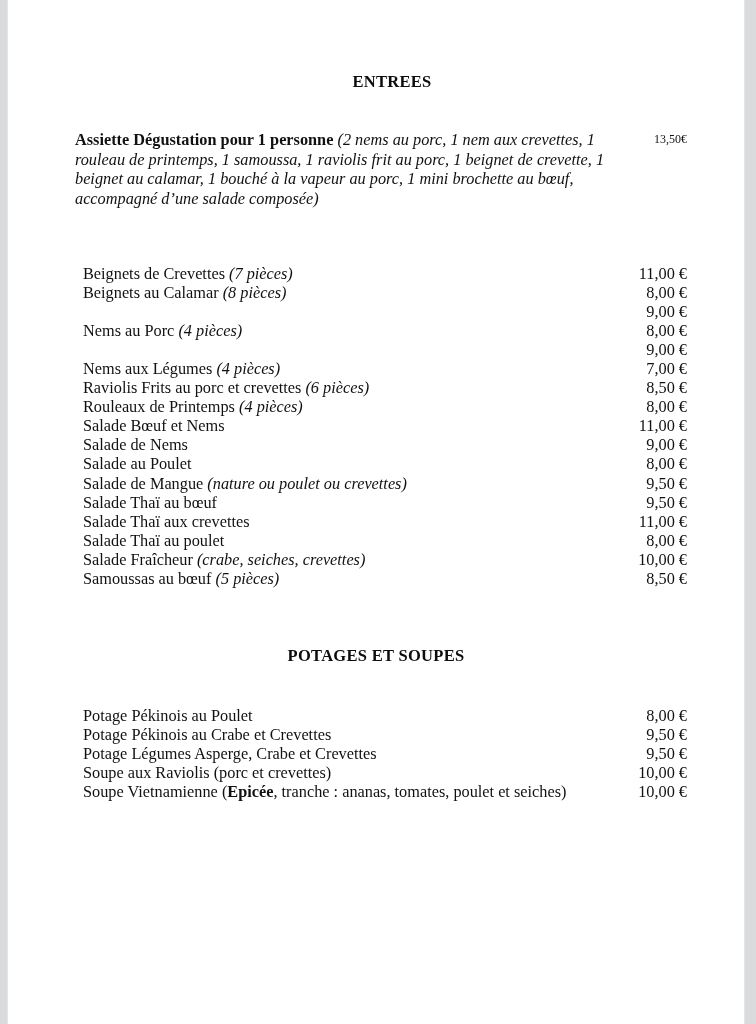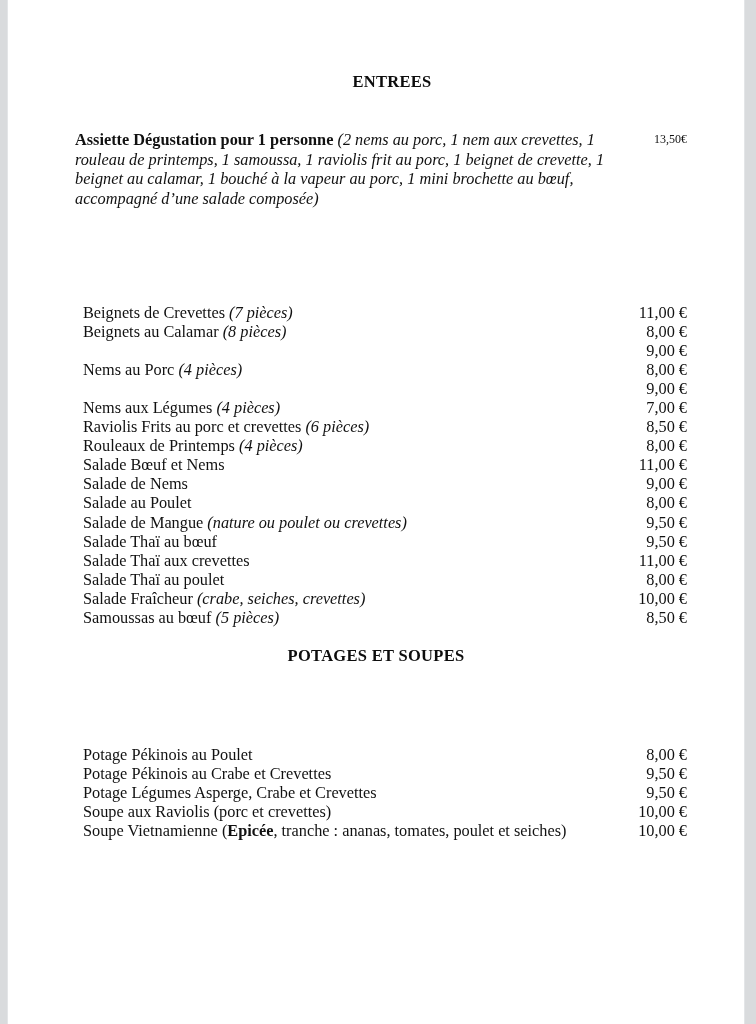--- a/index.html
+++ b/index.html
@@ -73,21 +73,20 @@
   }
   .feat-desc {
     font-style: italic;
   }
 
   
   .list {
     position: absolute;
     left: 67px;
     width: 620px;
-    margin-top: 39px;
   }
   #list-entrees { top: 264px; }
   #list-potages { top: 706px; }
 
   .row {
     position: relative;
     height: 19.05px;
     line-height: 19.05px;
     font-size: 16.3px;
     white-space: nowrap;

